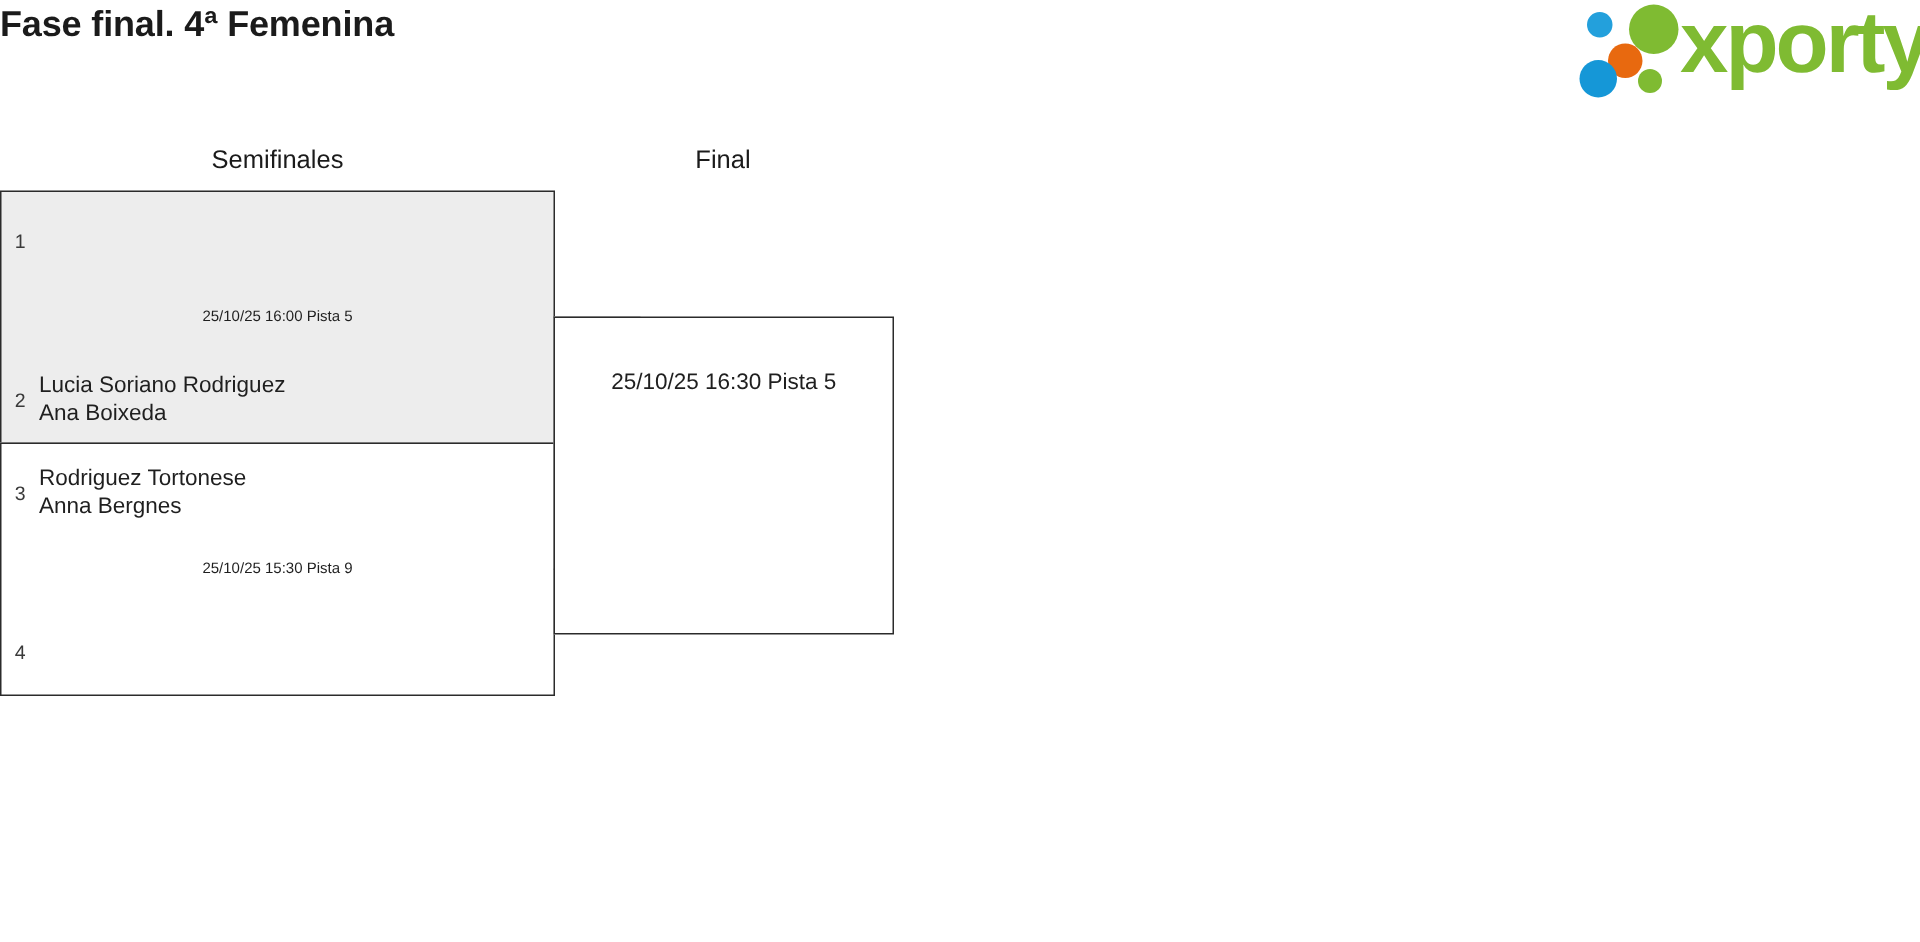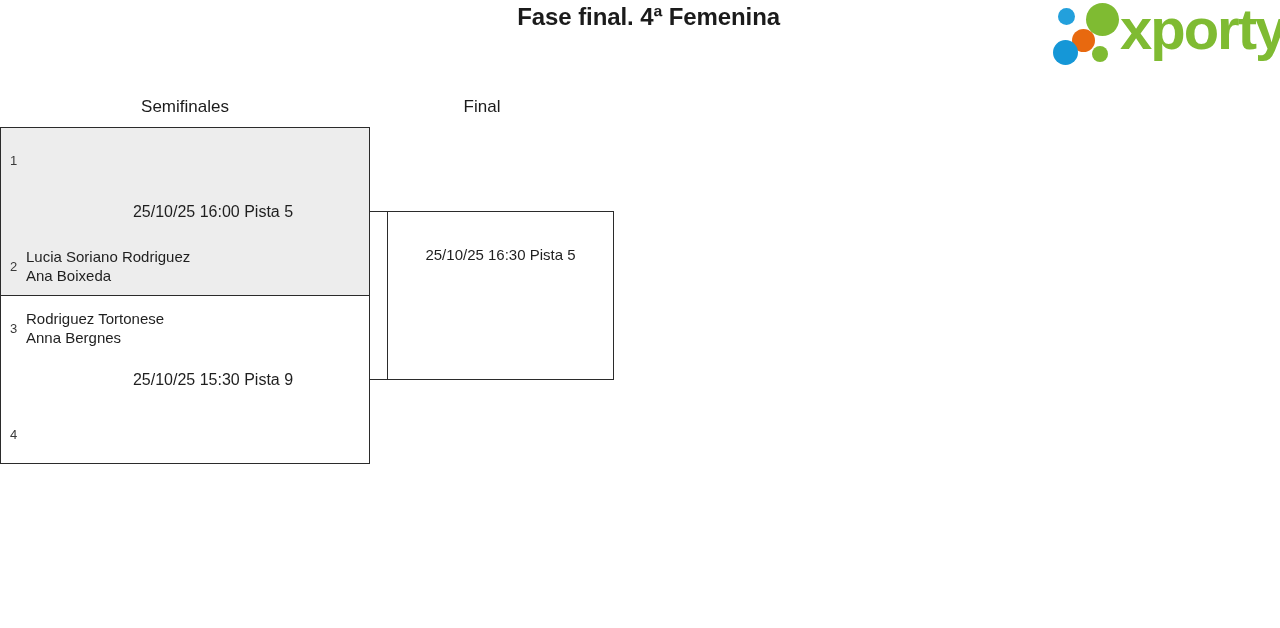--- a/index.html
+++ b/index.html
@@ -32,21 +32,20 @@
     color: #1b1b1b;
     white-space: nowrap;
   }
   .title-line-2 {
     font-size: 24px;
     font-weight: bold;
     line-height: 32px;
     letter-spacing: -0.1px;
     color: #1b1b1b;
     white-space: nowrap;
-    text-align: right;
   }
 
   
   #brand-logo {
     position: absolute;
     left: 1048px;
     top: 2px;
     width: 228px;
     height: 64px;
   }
@@ -100,22 +99,22 @@
     left: 0px; top: 127px;
     width: 370px; height: 169px;
     background: #ededed;
   }
   #match-semifinal-2 {
     left: 0px; top: 295px;
     width: 370px; height: 169px;
     background: #ffffff;
   }
   #match-final {
-    left: 387px; top: 211px;
-    width: 227px; height: 169px;
+    left: 369px; top: 211px;
+    width: 227px; height: 212px;
     background: #ffffff;
   }
 
   
   .slot {
     position: absolute;
     left: 0px;
     width: 360px;
     height: 42px;
     display: flex;
@@ -139,25 +138,24 @@
     white-space: nowrap;
   }
   .player-name { display: block; }
 
   .match-schedule {
     position: absolute;
     left: 0px;
     width: 368px;
     top: 74px;
     text-align: center;
-    font-size: 16px;
+    font-size: 10px;
     line-height: 20px;
     color: #1f1f1f;
     white-space: nowrap;
-    padding-left: 28px;
   }
 
   .final-schedule {
     position: absolute;
     left: 0px;
     width: 225px;
     top: 33px;
     text-align: center;
     font-size: 15px;
     line-height: 20px;

